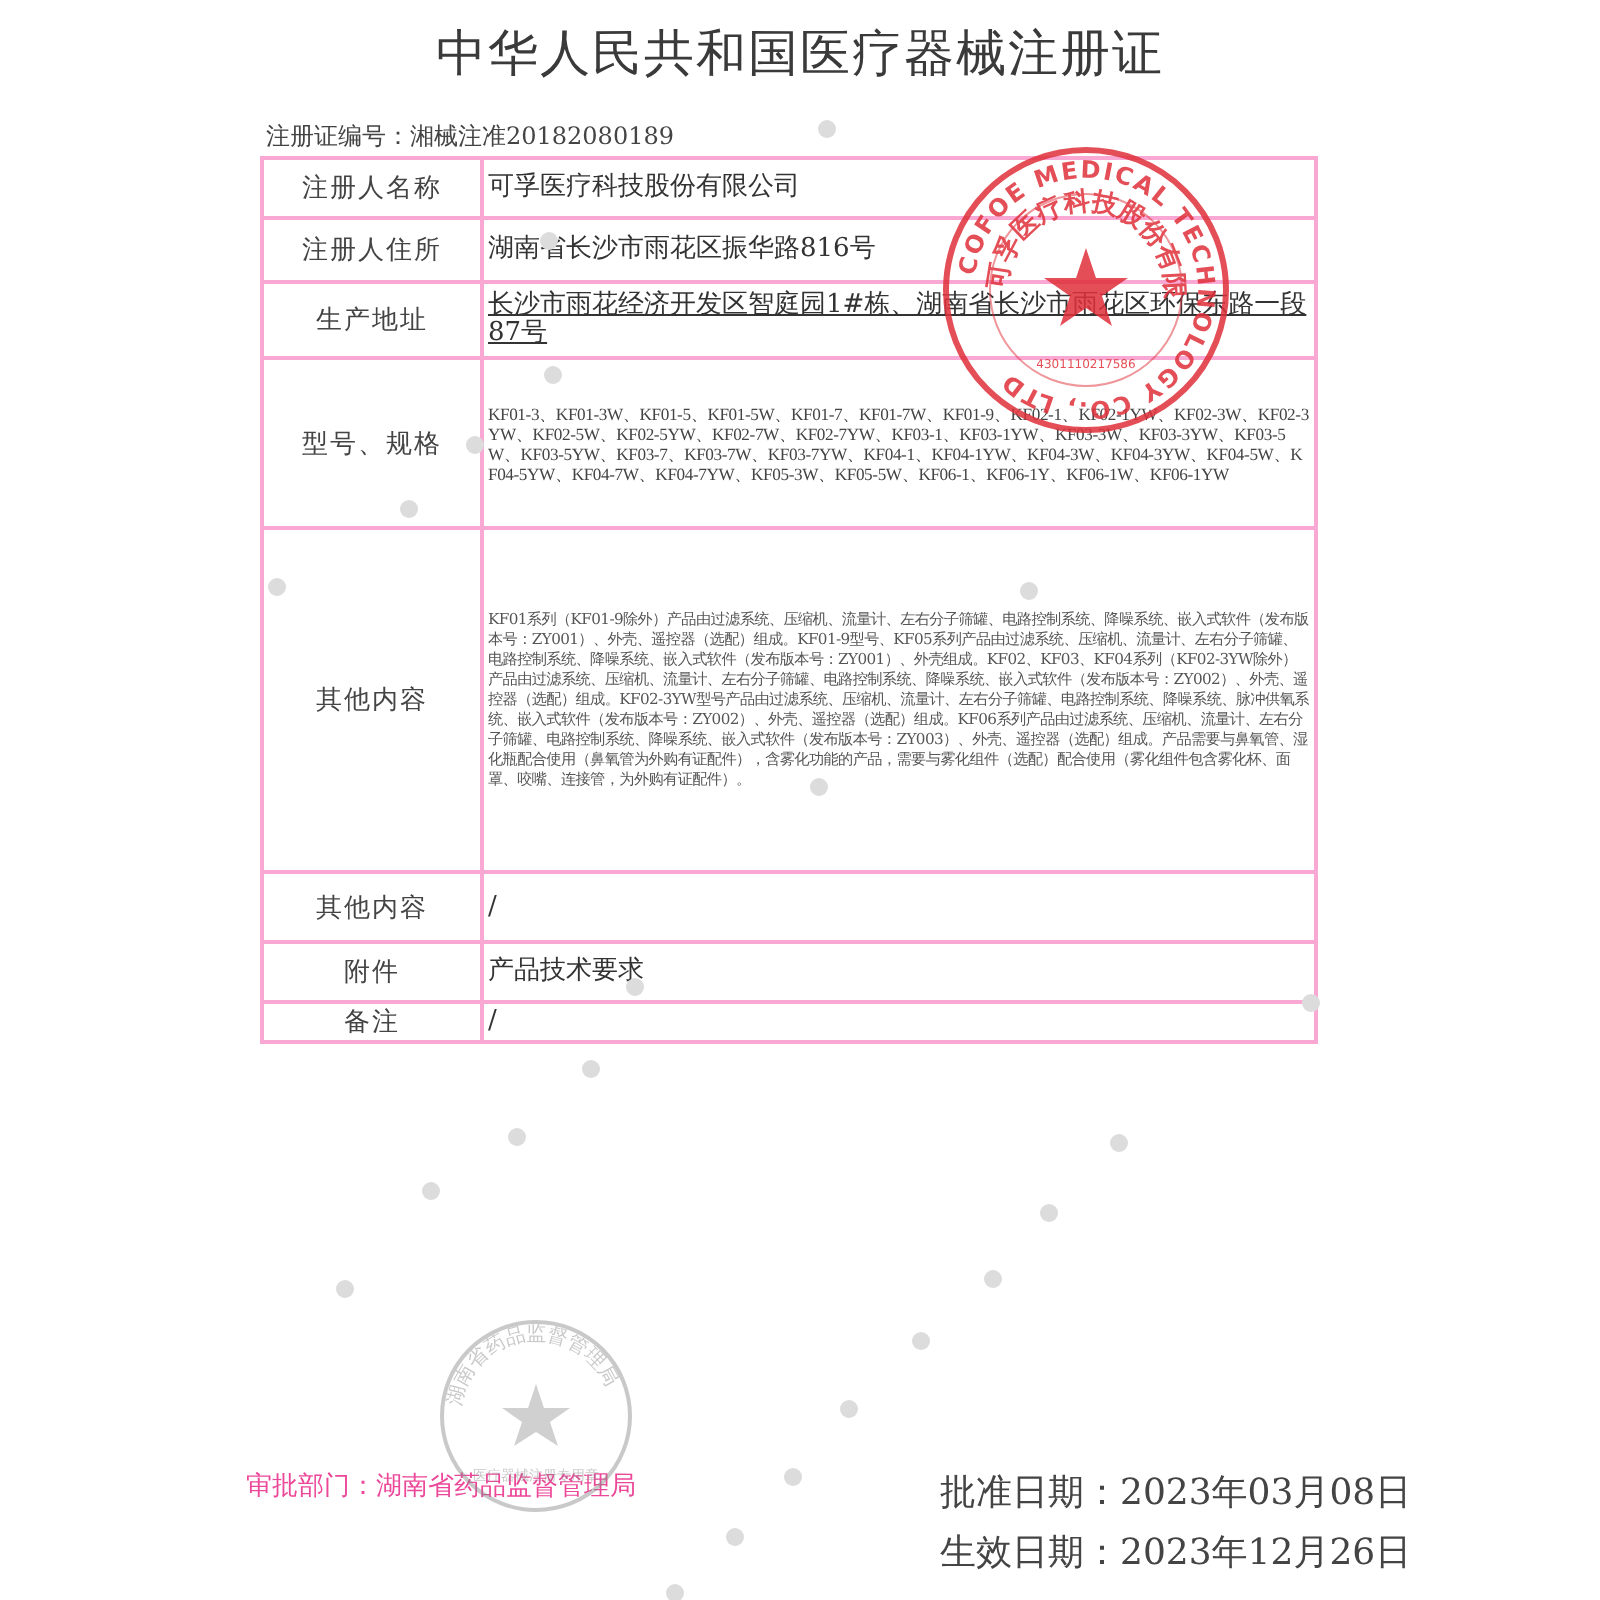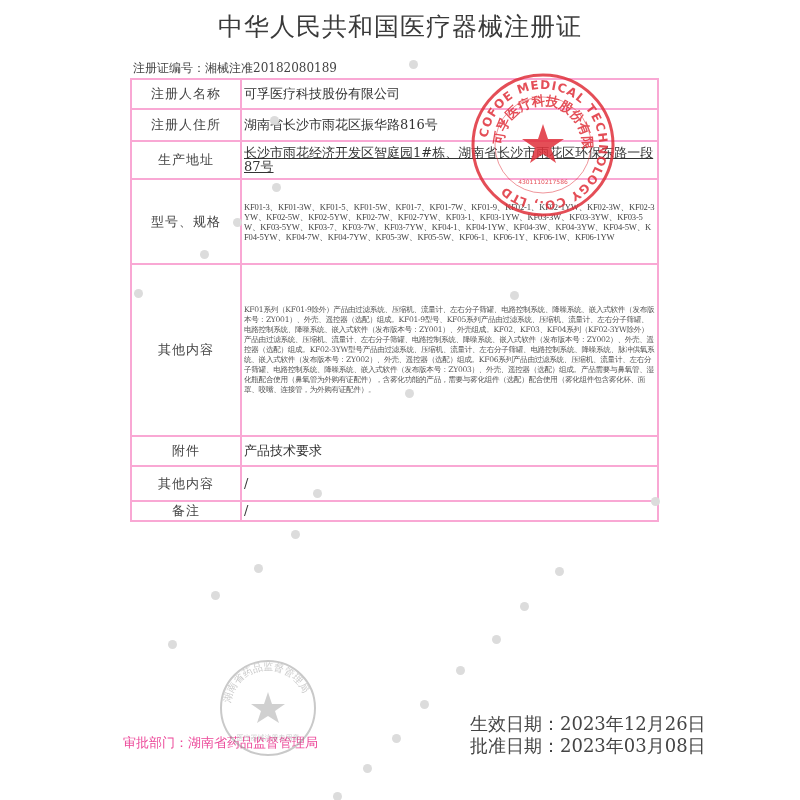--- a/index.html
+++ b/index.html
@@ -138,43 +138,43 @@
     <td class="value" style="word-break:break-all;line-height:14px;text-decoration:underline;">长沙市雨花经济开发区智庭园1#栋、湖南省长沙市雨花区环保东路一段87号</td>
   </tr>
   <tr style="height:85px">
     <td class="label">型号、规格</td>
     <td class="value small">KF01-3、KF01-3W、KF01-5、KF01-5W、KF01-7、KF01-7W、KF01-9、KF02-1、KF02-1YW、KF02-3W、KF02-3YW、KF02-5W、KF02-5YW、KF02-7W、KF02-7YW、KF03-1、KF03-1YW、KF03-3W、KF03-3YW、KF03-5W、KF03-5YW、KF03-7、KF03-7W、KF03-7YW、KF04-1、KF04-1YW、KF04-3W、KF04-3YW、KF04-5W、KF04-5YW、KF04-7W、KF04-7YW、KF05-3W、KF05-5W、KF06-1、KF06-1Y、KF06-1W、KF06-1YW</td>
   </tr>
   <tr style="height:172px">
     <td class="label">其他内容</td>
     <td class="value tiny">KF01系列（KF01-9除外）产品由过滤系统、压缩机、流量计、左右分子筛罐、电路控制系统、降噪系统、嵌入式软件（发布版本号：ZY001）、外壳、遥控器（选配）组成。KF01-9型号、KF05系列产品由过滤系统、压缩机、流量计、左右分子筛罐、电路控制系统、降噪系统、嵌入式软件（发布版本号：ZY001）、外壳组成。KF02、KF03、KF04系列（KF02-3YW除外）产品由过滤系统、压缩机、流量计、左右分子筛罐、电路控制系统、降噪系统、嵌入式软件（发布版本号：ZY002）、外壳、遥控器（选配）组成。KF02-3YW型号产品由过滤系统、压缩机、流量计、左右分子筛罐、电路控制系统、降噪系统、脉冲供氧系统、嵌入式软件（发布版本号：ZY002）、外壳、遥控器（选配）组成。KF06系列产品由过滤系统、压缩机、流量计、左右分子筛罐、电路控制系统、降噪系统、嵌入式软件（发布版本号：ZY003）、外壳、遥控器（选配）组成。产品需要与鼻氧管、湿化瓶配合使用（鼻氧管为外购有证配件），含雾化功能的产品，需要与雾化组件（选配）配合使用（雾化组件包含雾化杯、面罩、咬嘴、连接管，为外购有证配件）。</td>
   </tr>
+  <tr style="height:35px">
+    <td class="label">其他内容</td>
+    <td class="value">/</td>
+  </tr>
   <tr style="height:30px">
     <td class="label">附件</td>
     <td class="value">产品技术要求</td>
   </tr>
-  <tr style="height:35px">
-    <td class="label">其他内容</td>
-    <td class="value">/</td>
-  </tr>
   <tr style="height:16px">
     <td class="label">备注</td>
     <td class="value">/</td>
   </tr>
 </tbody>
   </table>
 
 <div class="footer-left">
   <span>审批部门：</span><span>湖南省药品监督管理局</span>
 </div>
 
 <div class="footer-right" style="top:734px">
   <span>批准日期：</span><span>2023年03月08日</span>
 </div>
-<div class="footer-right" style="top:712px">
+<div class="footer-right" style="top:764px">
   <span>生效日期：</span><span>2023年12月26日</span>
 </div>
 <div class="footer-right" style="top:816px">
   <span>有效期至：</span><span>2028年12月25日</span>
 </div>
 
 <svg class="stamp-red" viewBox="0 0 146 146">
   <defs>
     <path id="outerArc" d="M 73 73 m -56 0 a 56 56 0 1 1 112 0 a 56 56 0 1 1 -112 0"></path>
     <path id="innerArc" d="M 73 73 m -40 0 a 40 40 0 1 1 80 0"></path>

